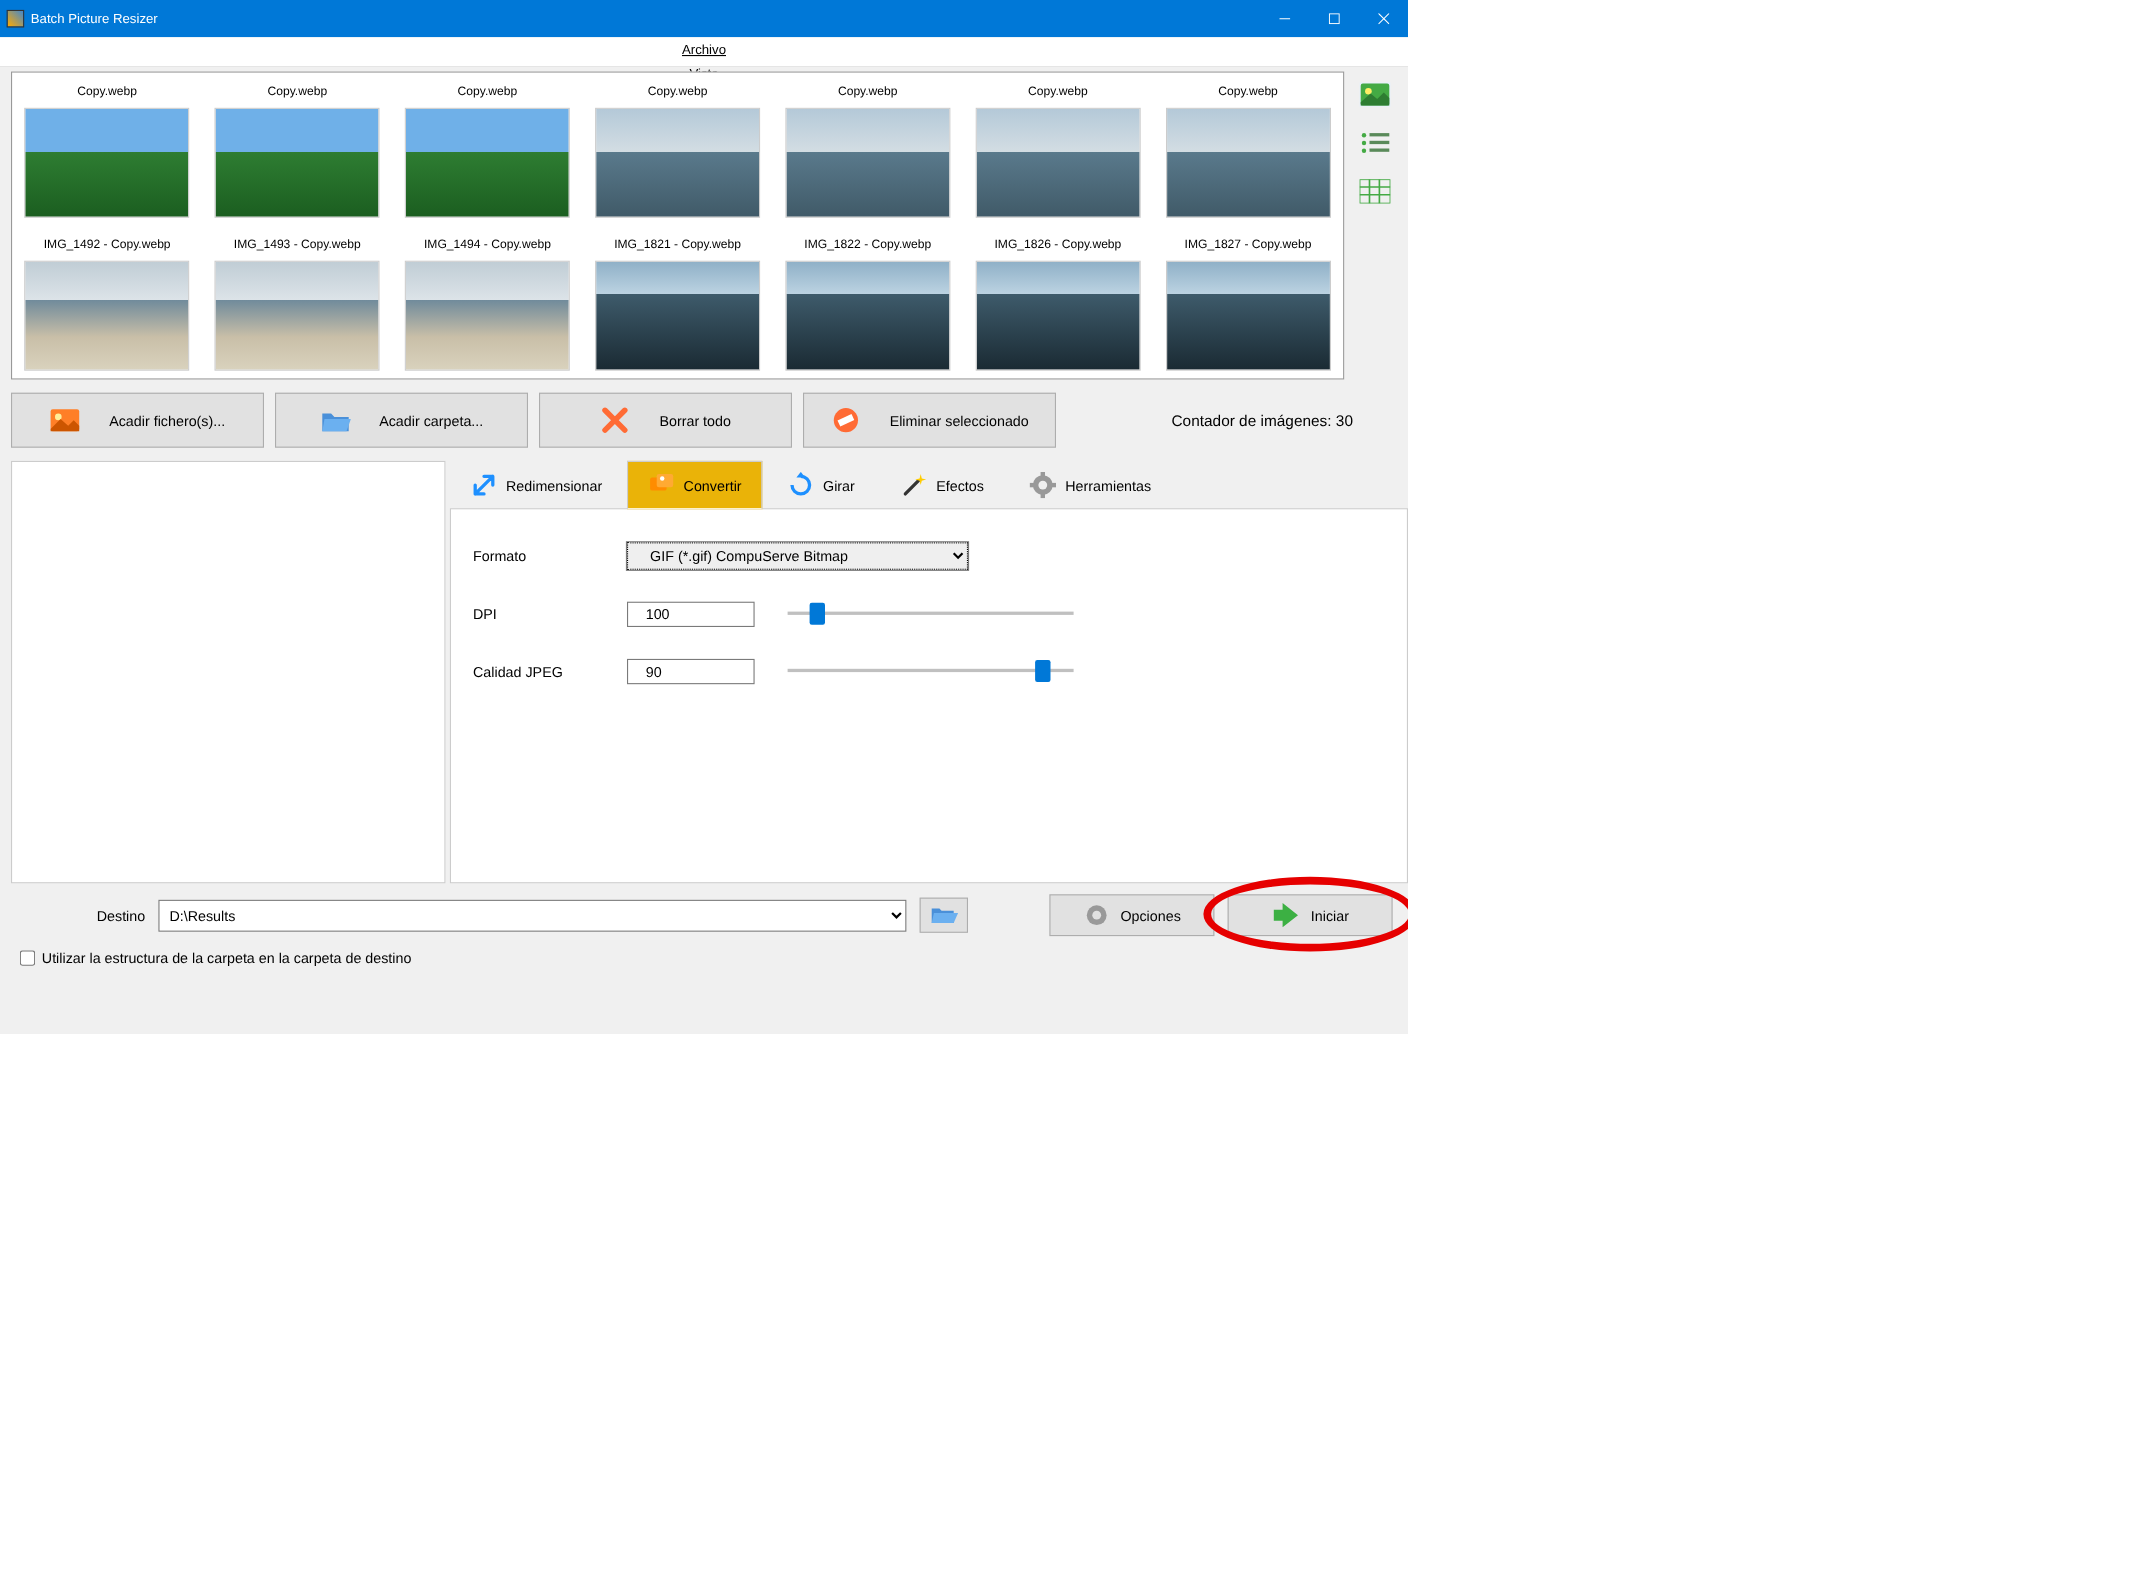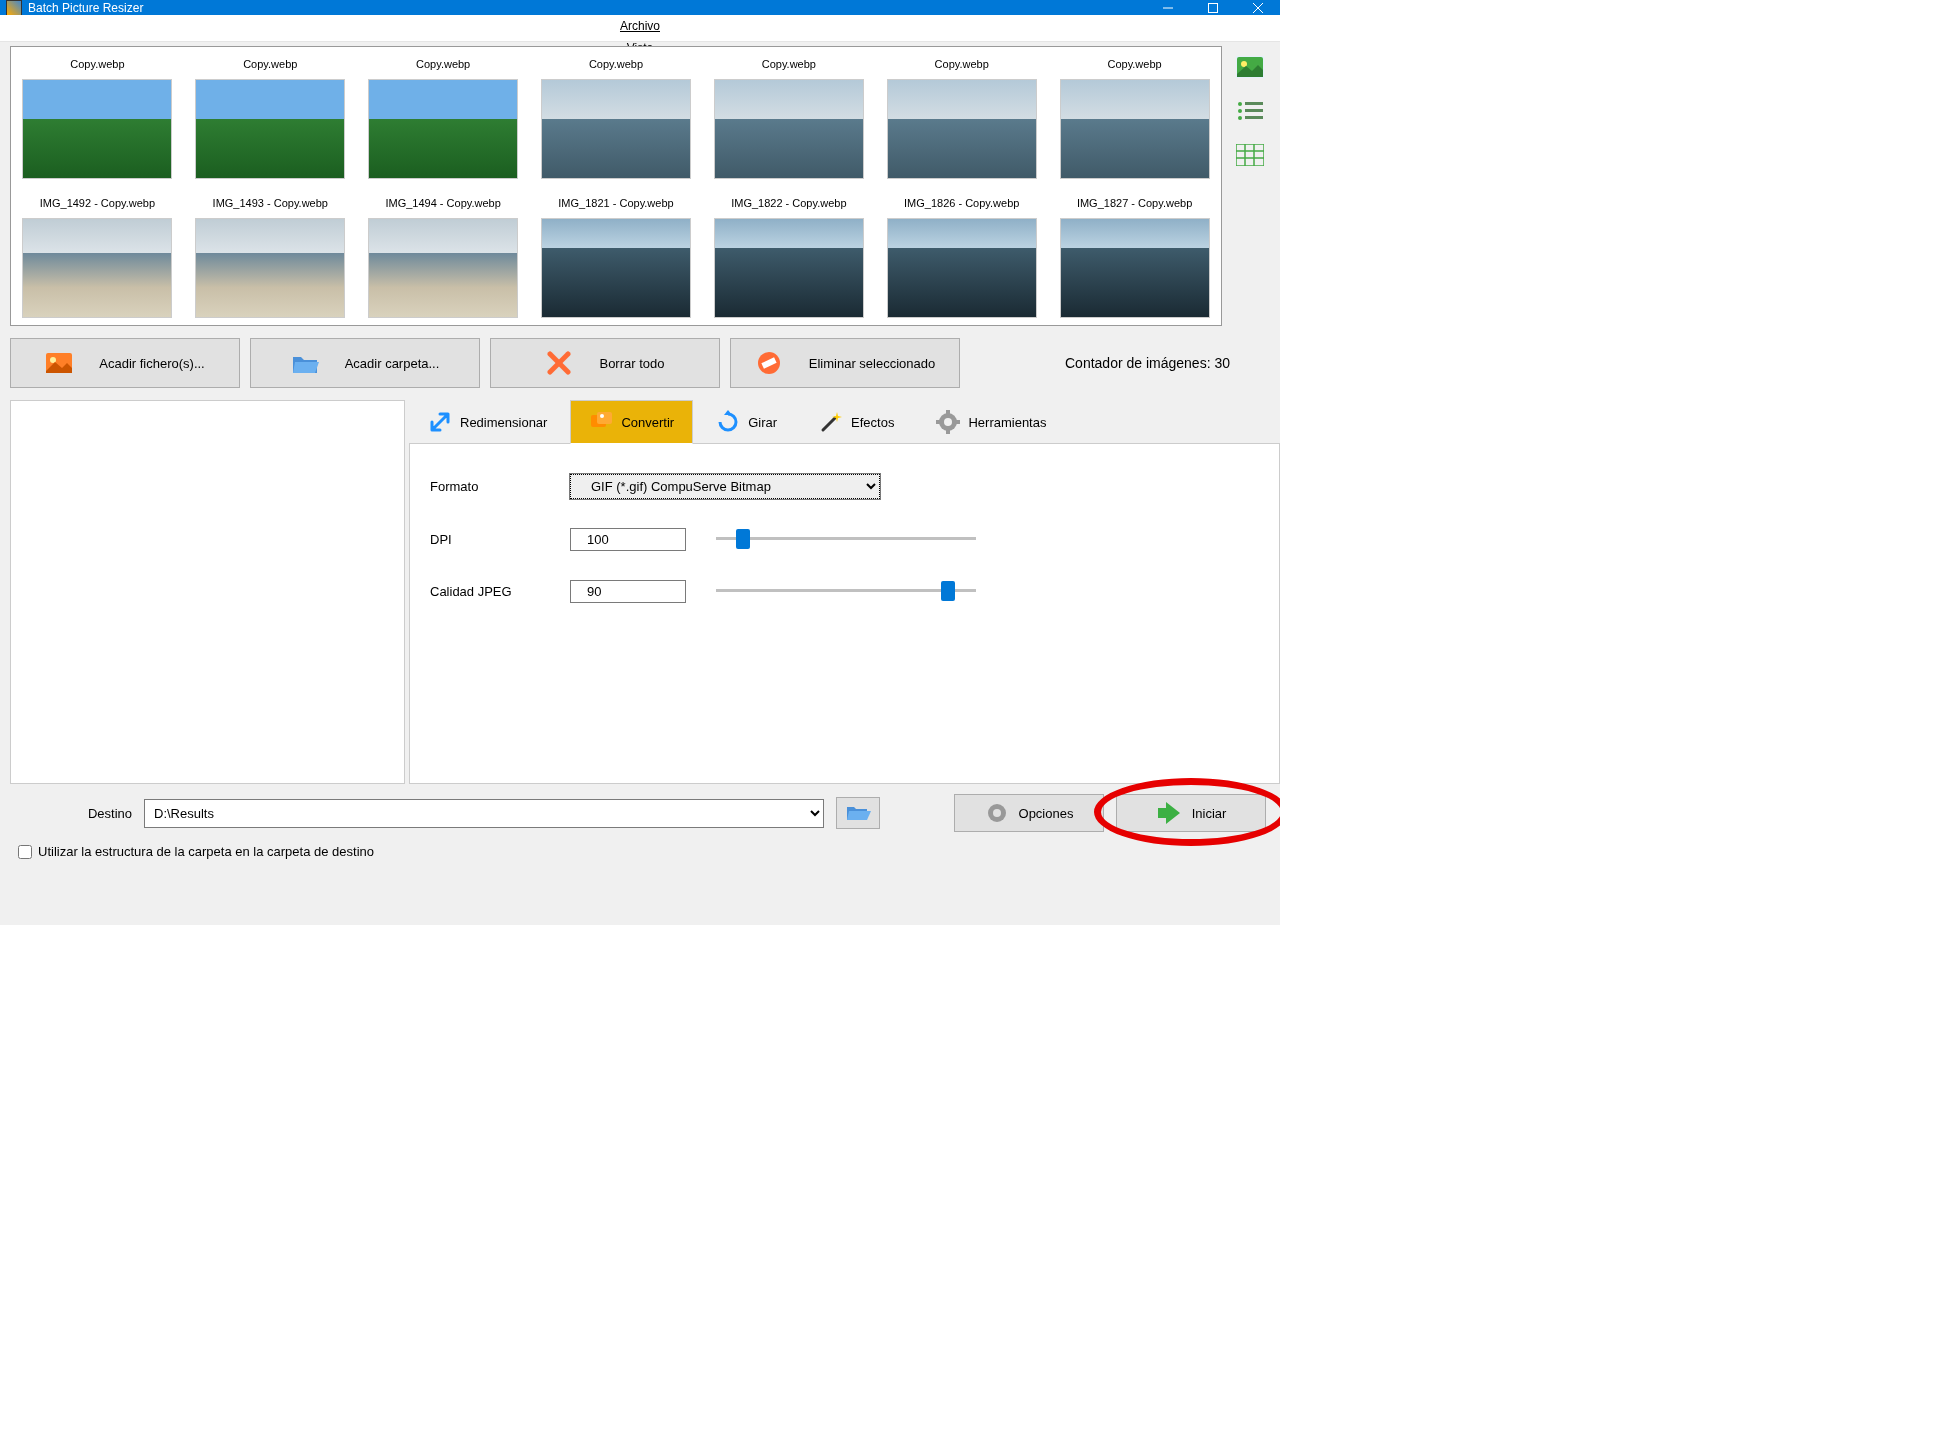--- a/index.html
+++ b/index.html
@@ -1,19 +1,19 @@
 <!DOCTYPE html>
 <html><head>
 <meta charset="utf-8">
 <style>
 * { box-sizing: border-box; margin: 0; padding: 0; font-family: "Segoe UI", Tahoma, sans-serif; }
 body { background: #ffffff; font-size: 13px; color: #000; width: 1280px; height: 940px; overflow: hidden; }
 
 
-.titlebar { height: 15px; background: #0078d7; color: #fff; display: flex; align-items: center; }
+.titlebar { height: 34px; background: #0078d7; color: #fff; display: flex; align-items: center; }
 .titlebar .appicon { width: 16px; height: 16px; margin: 0 6px; background: linear-gradient(45deg,#ffaa00,#4488cc); border:1px solid #333;}
 .titlebar .title { flex: 1; font-size: 12px; }
 .titlebar .winbtn { width: 45px; height: 30px; display:flex; align-items:center; justify-content:center; color:#fff; }
 
 
 .menubar { height: 27px; display:flex; align-items:center; padding: 0 4px; font-size: 12px; background:#fff; border-bottom:1px solid #e5e5e5;flex-direction:column;}
 .menubar .menuitem { padding: 4px 10px; cursor: default; }
 .menubar .menuitem span.u { text-decoration: underline; }
 
 

